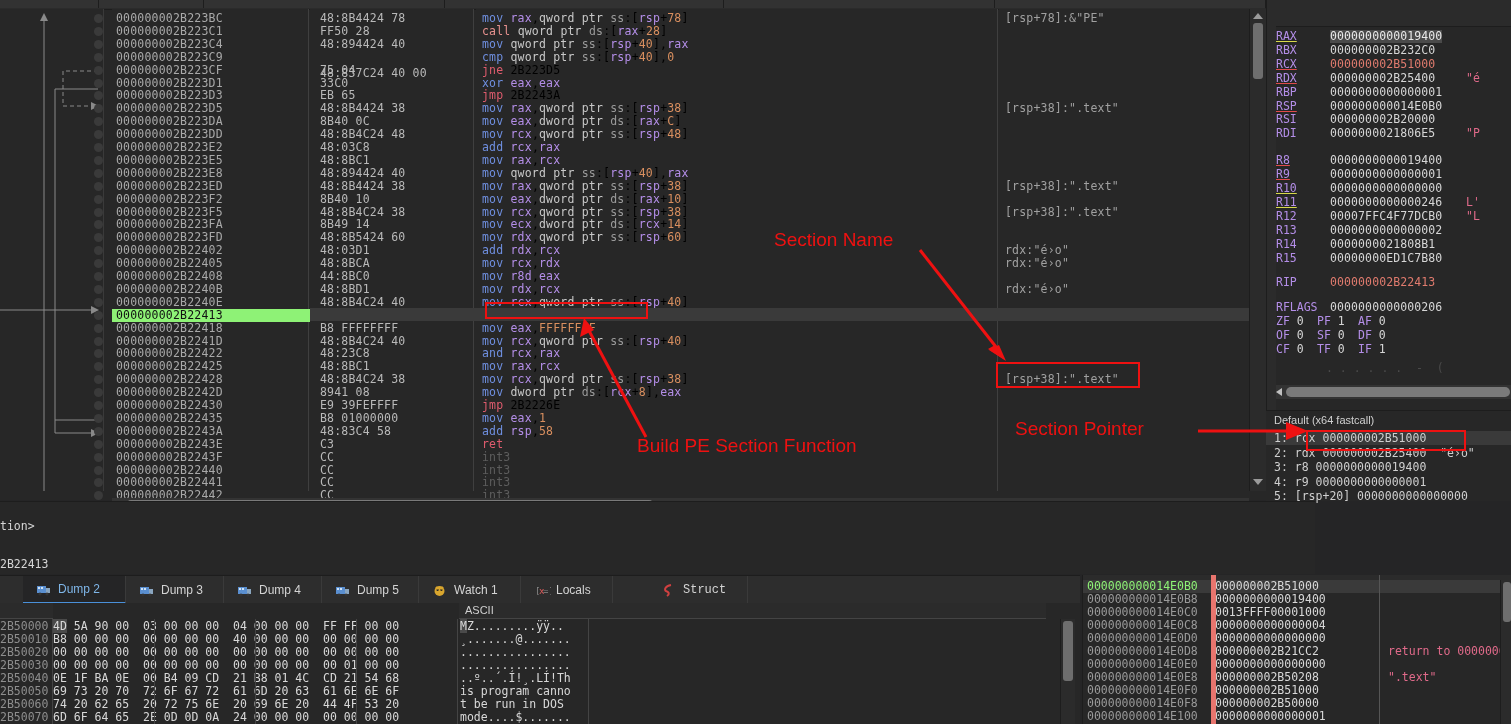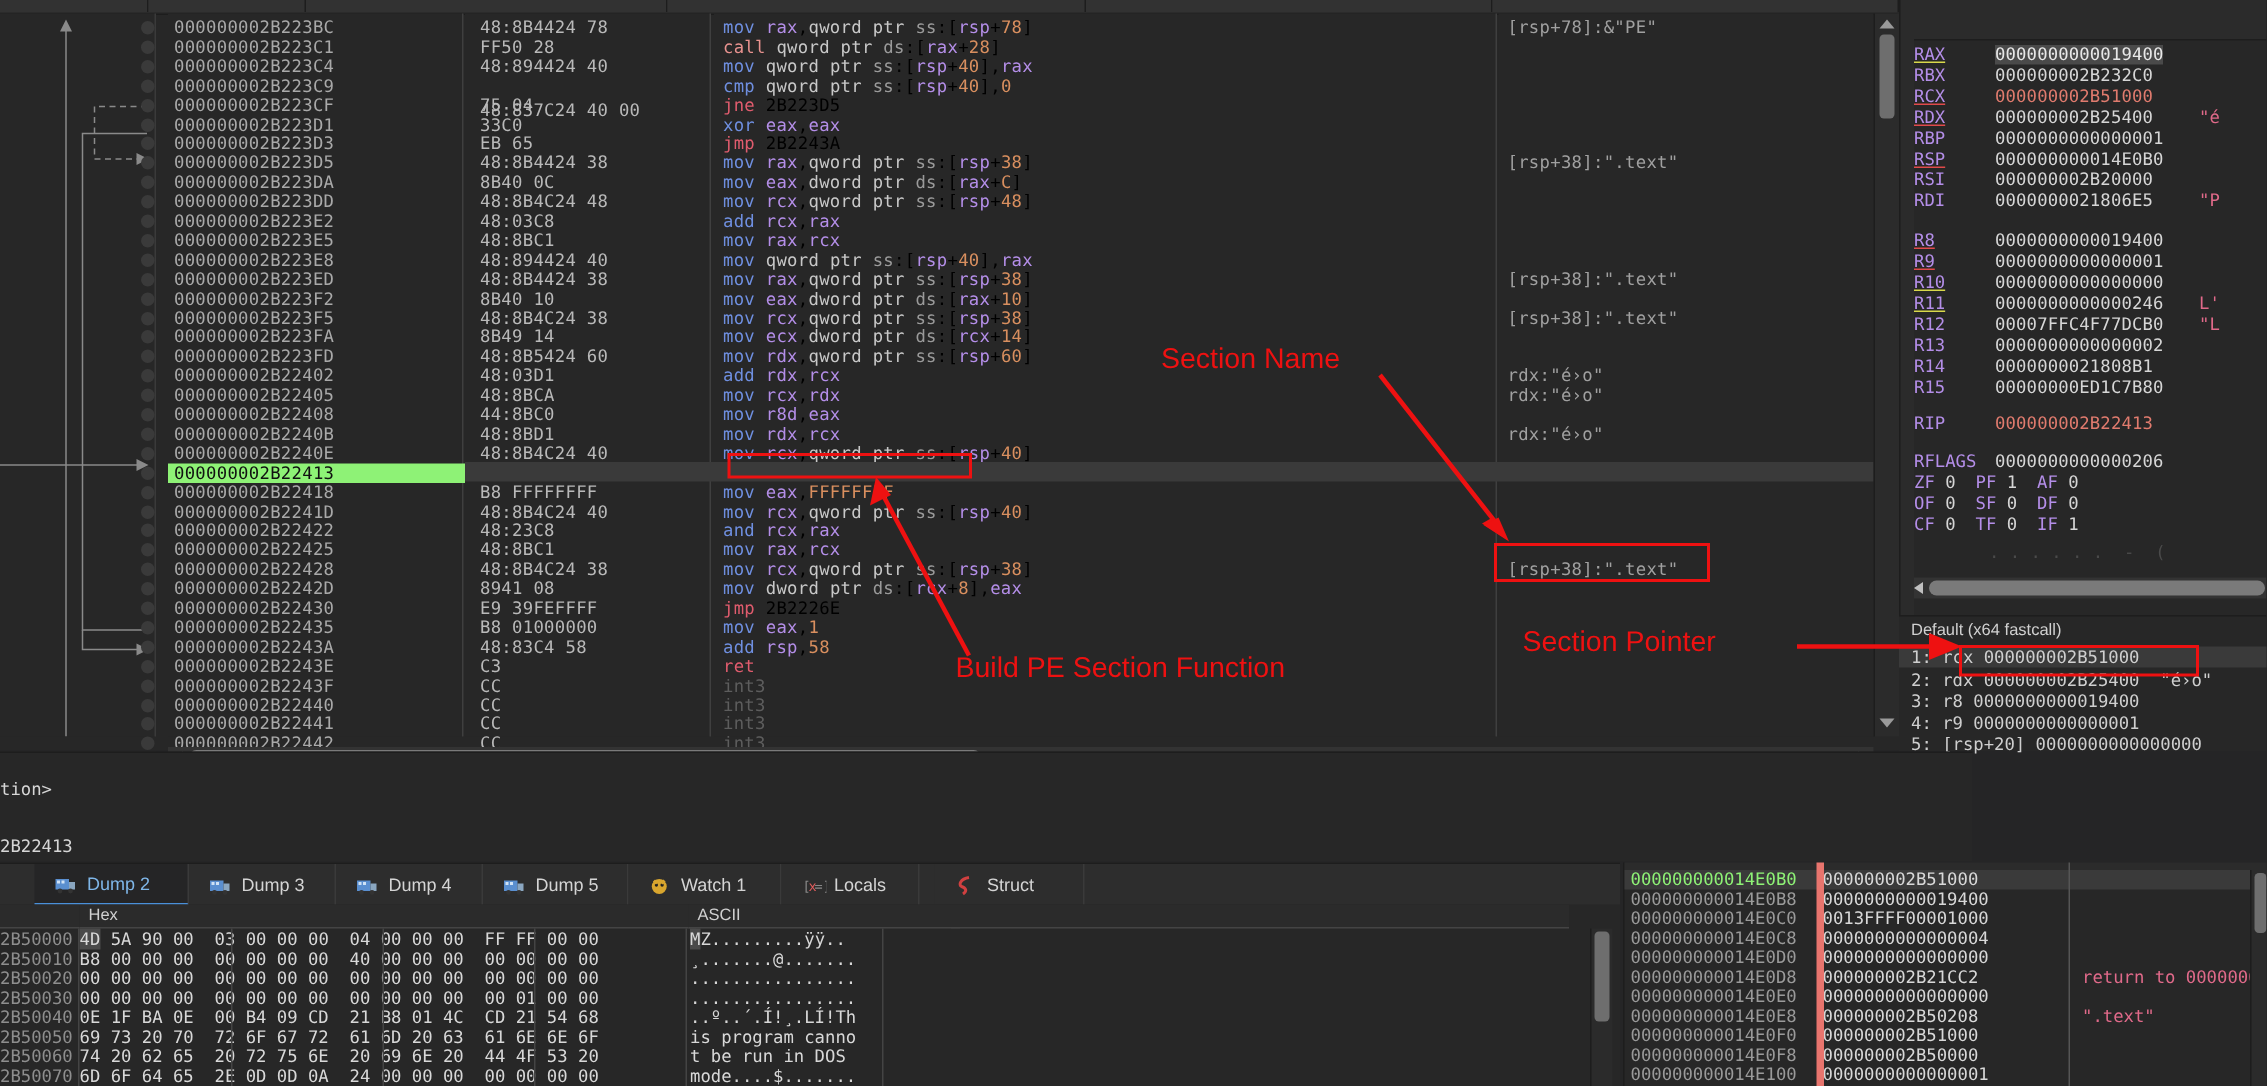--- a/index.html
+++ b/index.html
@@ -450,31 +450,30 @@
         <span>Watch 1</span>
       </div>
       <div class="tab" style="left: 521px; width: 92px;">
         <span class="tabicon"><svg width="17" height="13" viewBox="0 0 17 13">
             <text x="1" y="10" font-size="9" fill="#888" font-family="monospace">[</text>
             <text x="5" y="10" font-size="9" fill="#e05c5c" font-family="monospace">x</text>
             <text x="9" y="10" font-size="9" fill="#888" font-family="monospace">=]</text>
           </svg></span>
         <span>Locals</span>
       </div>
-      <div class="tab" style="left: 623px; width: 100px;">
+      <div class="tab" style="left: 648px; width: 100px; font-family: Liberation Mono, monospace;">
         <span class="tabicon"><svg width="15" height="13" viewBox="0 0 15 13">
             <path d="M10 1 C4 2 3 6 5 7 C8 8 9 10 6 12" stroke="#d04040" stroke-width="2" fill="none"></path>
           </svg></span>
         <span>Struct</span>
       </div>
     </div>
 
   <div class="dump">
     <div class="dumphdr" style="left:0;width:53px;"></div>
-    <div class="dumphdr" style="left:53px;width:405px;padding-left:6px;">Hex</div>
     <div class="dumphdr" style="left:459px;width:175px;padding-left:6px;">ASCII</div>
     <div class="dumphdr" style="left:634px;width:412px;"></div>
     <div id="dumpbody">
         <div class="dumprow" style="top: 17px; width: 1060px;"><span class="d-addr">2B50000</span><span class="d-hex"><span class="first">4D</span> 5A 90 00  03 00 00 00  04 00 00 00  FF FF 00 00</span><span class="d-ascii"><span class="first">M</span>Z.........ÿÿ..</span></div>
         <div class="dumprow" style="top: 30px; width: 1060px;"><span class="d-addr">2B50010</span><span class="d-hex">B8 00 00 00  00 00 00 00  40 00 00 00  00 00 00 00</span><span class="d-ascii">¸.......@.......</span></div>
         <div class="dumprow" style="top: 43px; width: 1060px;"><span class="d-addr">2B50020</span><span class="d-hex">00 00 00 00  00 00 00 00  00 00 00 00  00 00 00 00</span><span class="d-ascii">................</span></div>
         <div class="dumprow" style="top: 56px; width: 1060px;"><span class="d-addr">2B50030</span><span class="d-hex">00 00 00 00  00 00 00 00  00 00 00 00  00 01 00 00</span><span class="d-ascii">................</span></div>
         <div class="dumprow" style="top: 69px; width: 1060px;"><span class="d-addr">2B50040</span><span class="d-hex">0E 1F BA 0E  00 B4 09 CD  21 B8 01 4C  CD 21 54 68</span><span class="d-ascii">..º..´.Í!¸.LÍ!Th</span></div>
         <div class="dumprow" style="top: 82px; width: 1060px;"><span class="d-addr">2B50050</span><span class="d-hex">69 73 20 70  72 6F 67 72  61 6D 20 63  61 6E 6E 6F</span><span class="d-ascii">is program canno</span></div>
         <div class="dumprow" style="top: 95px; width: 1060px;"><span class="d-addr">2B50060</span><span class="d-hex">74 20 62 65  20 72 75 6E  20 69 6E 20  44 4F 53 20</span><span class="d-ascii">t be run in DOS </span></div>

